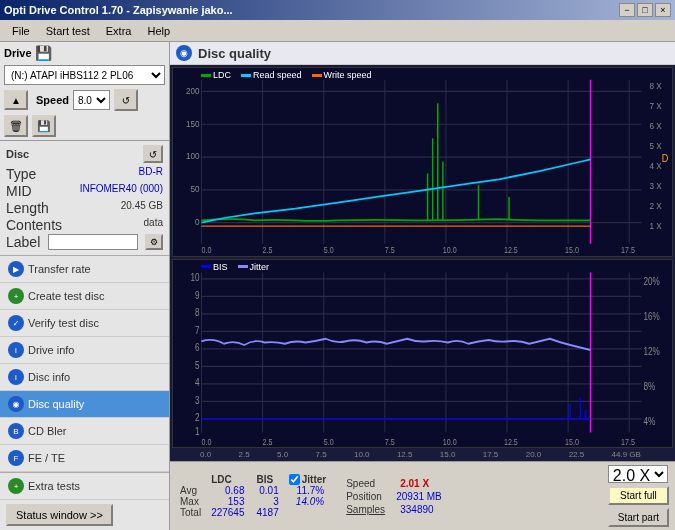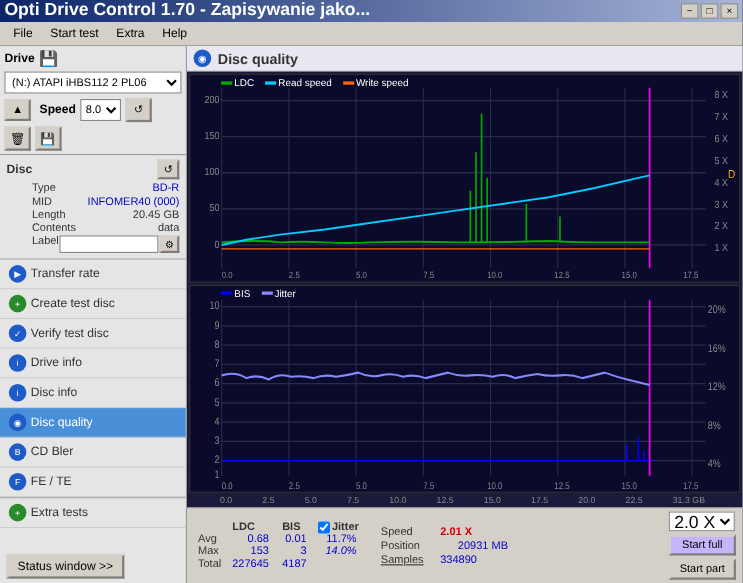--- a/index.html
+++ b/index.html
@@ -1,20 +1,20 @@
 <!DOCTYPE html>
 <html><head>
   <meta charset="utf-8">
   <style>
     * { margin: 0; padding: 0; box-sizing: border-box; }
     body { width: 675px; height: 530px; font-family: 'Segoe UI', Tahoma, Arial, sans-serif; font-size: 11px; background: #d4d0c8; overflow: hidden; }
 
     
     .title-bar { background: linear-gradient(to right, #0a246a, #a6b5d7); height: 20px; display: flex; align-items: center; justify-content: space-between; padding: 0 4px; }
-    .title-bar-text { color: white; font-size: 16px; font-weight: bold; }
+    .title-bar-text { color: white; font-size: 11px; font-weight: bold; }
     .title-bar-controls { display: flex; gap: 2px; }
     .title-btn { width: 16px; height: 14px; background: #d4d0c8; border: 1px solid #888; font-size: 9px; display: flex; align-items: center; justify-content: center; cursor: pointer; }
 
     
     .menu-bar { background: #d4d0c8; height: 22px; display: flex; align-items: center; padding: 0 4px; border-bottom: 1px solid #999; }
     .menu-item { padding: 2px 8px; font-size: 11px; cursor: pointer; }
 
     
     .main { display: flex; height: 488px; }
 
@@ -22,21 +22,21 @@
     .sidebar { width: 170px; background: #e5e5e5; border-right: 1px solid #999; display: flex; flex-direction: column; }
     .drive-label { font-size: 11px; font-weight: bold; }
     .drive-select { flex: 1; font-size: 10px; border: 1px solid #888; background: white; height: 20px; padding: 0 2px; }
 
     
     .disc-info { padding: 4px 6px; border-bottom: 1px solid #aaa; }
     .disc-header { display: flex; justify-content: space-between; align-items: center; margin-bottom: 3px; }
     .disc-title { font-size: 11px; font-weight: bold; color: #333; }
     .disc-rows { }
     .disc-row { display: flex; justify-content: space-between; margin-bottom: 1px; }
-    .disc-key { color: #333; font-size: 10px; margin-left: 23px; }
+    .disc-key { color: #333; font-size: 14px; }
     .disc-val { color: #0000cc; font-size: 10px; }
     .disc-val-dark { color: #333; font-size: 10px; }
     .label-input { width: 90px; border: 1px solid #888; background: white; height: 16px; font-size: 10px; }
 
     
     .nav-items { flex: 1; overflow: hidden; }
     .nav-item { display: flex; align-items: center; gap: 4px; padding: 5px 8px; cursor: pointer; border-bottom: 1px solid #ccc; }
     .nav-item.active { background: #4a90d9; color: white; }
     .nav-item.active .nav-label { color: white; }
     .nav-icon { width: 16px; height: 16px; border-radius: 8px; display: flex; align-items: center; justify-content: center; font-size: 9px; flex-shrink: 0; }
@@ -364,21 +364,21 @@
         <span>0.0</span>
         <span>2.5</span>
         <span>5.0</span>
         <span>7.5</span>
         <span>10.0</span>
         <span>12.5</span>
         <span>15.0</span>
         <span>17.5</span>
         <span>20.0</span>
         <span>22.5</span>
-        <span>31.3 GB</span>
+        <span>44.9 GB</span>
       </div>
     </div>
 
     <div style="background:#d4d0c8;padding:3px 6px;display:flex;align-items:center;gap:8px;border-top:1px solid #999;">
 
       <table style="font-size:10px;border-collapse:collapse;">
         <tbody>
             <tr>
           <td style="padding:0 4px;"></td>
           <td style="padding:0 6px;font-weight:bold;color:#333;">LDC</td>
@@ -409,36 +409,36 @@
           <td style="padding:0 6px;"></td>
         </tr>
       </tbody>
         </table>
 
       <div style="display:flex;flex-direction:column;gap:2px;font-size:10px;margin-left:8px;">
         <div style="display:flex;gap:4px;align-items:center;">
           <span style="color:#333;width:50px;">Speed</span>
           <span style="color:#cc0000;font-weight:bold;">2.01 X</span>
         </div>
-        <div style="display:flex;gap:20px;align-items:center;">
+        <div style="display:flex;gap:0;align-items:center;">
           <span style="color:#333;width:50px;">Position</span>
           <span style="color:#0000cc;">20931 MB</span>
         </div>
         <div style="display:flex;gap:4px;align-items:center;">
           <span style="color:#333;width:50px;text-decoration:underline;">Samples</span>
           <span style="color:#0000cc;">334890</span>
         </div>
       </div>
 
       <div style="display:flex;flex-direction:column;gap:3px;margin-left:auto;">
         <div style="display:flex;align-items:center;gap:4px;">
           <select style="border:1px solid #888;background:white;height:18px;font-size:16px;width:60px;">
             <option>2.0 X</option>
           </select>
         </div>
-        <button style="background:#c4b5fd;border:2px outset #d4d0c8;padding:2px 8px;font-size:10px;cursor:pointer;">Start full</button>
+        <button style="background:#fef9c3;border:2px outset #d4d0c8;padding:2px 8px;font-size:10px;cursor:pointer;">Start full</button>
         <button style="background:#d4d0c8;border:2px outset #d4d0c8;padding:2px 8px;font-size:10px;cursor:pointer;">Start part</button>
       </div>
     </div>
 
 
   </div>
 </div>
 
 </body></html>

